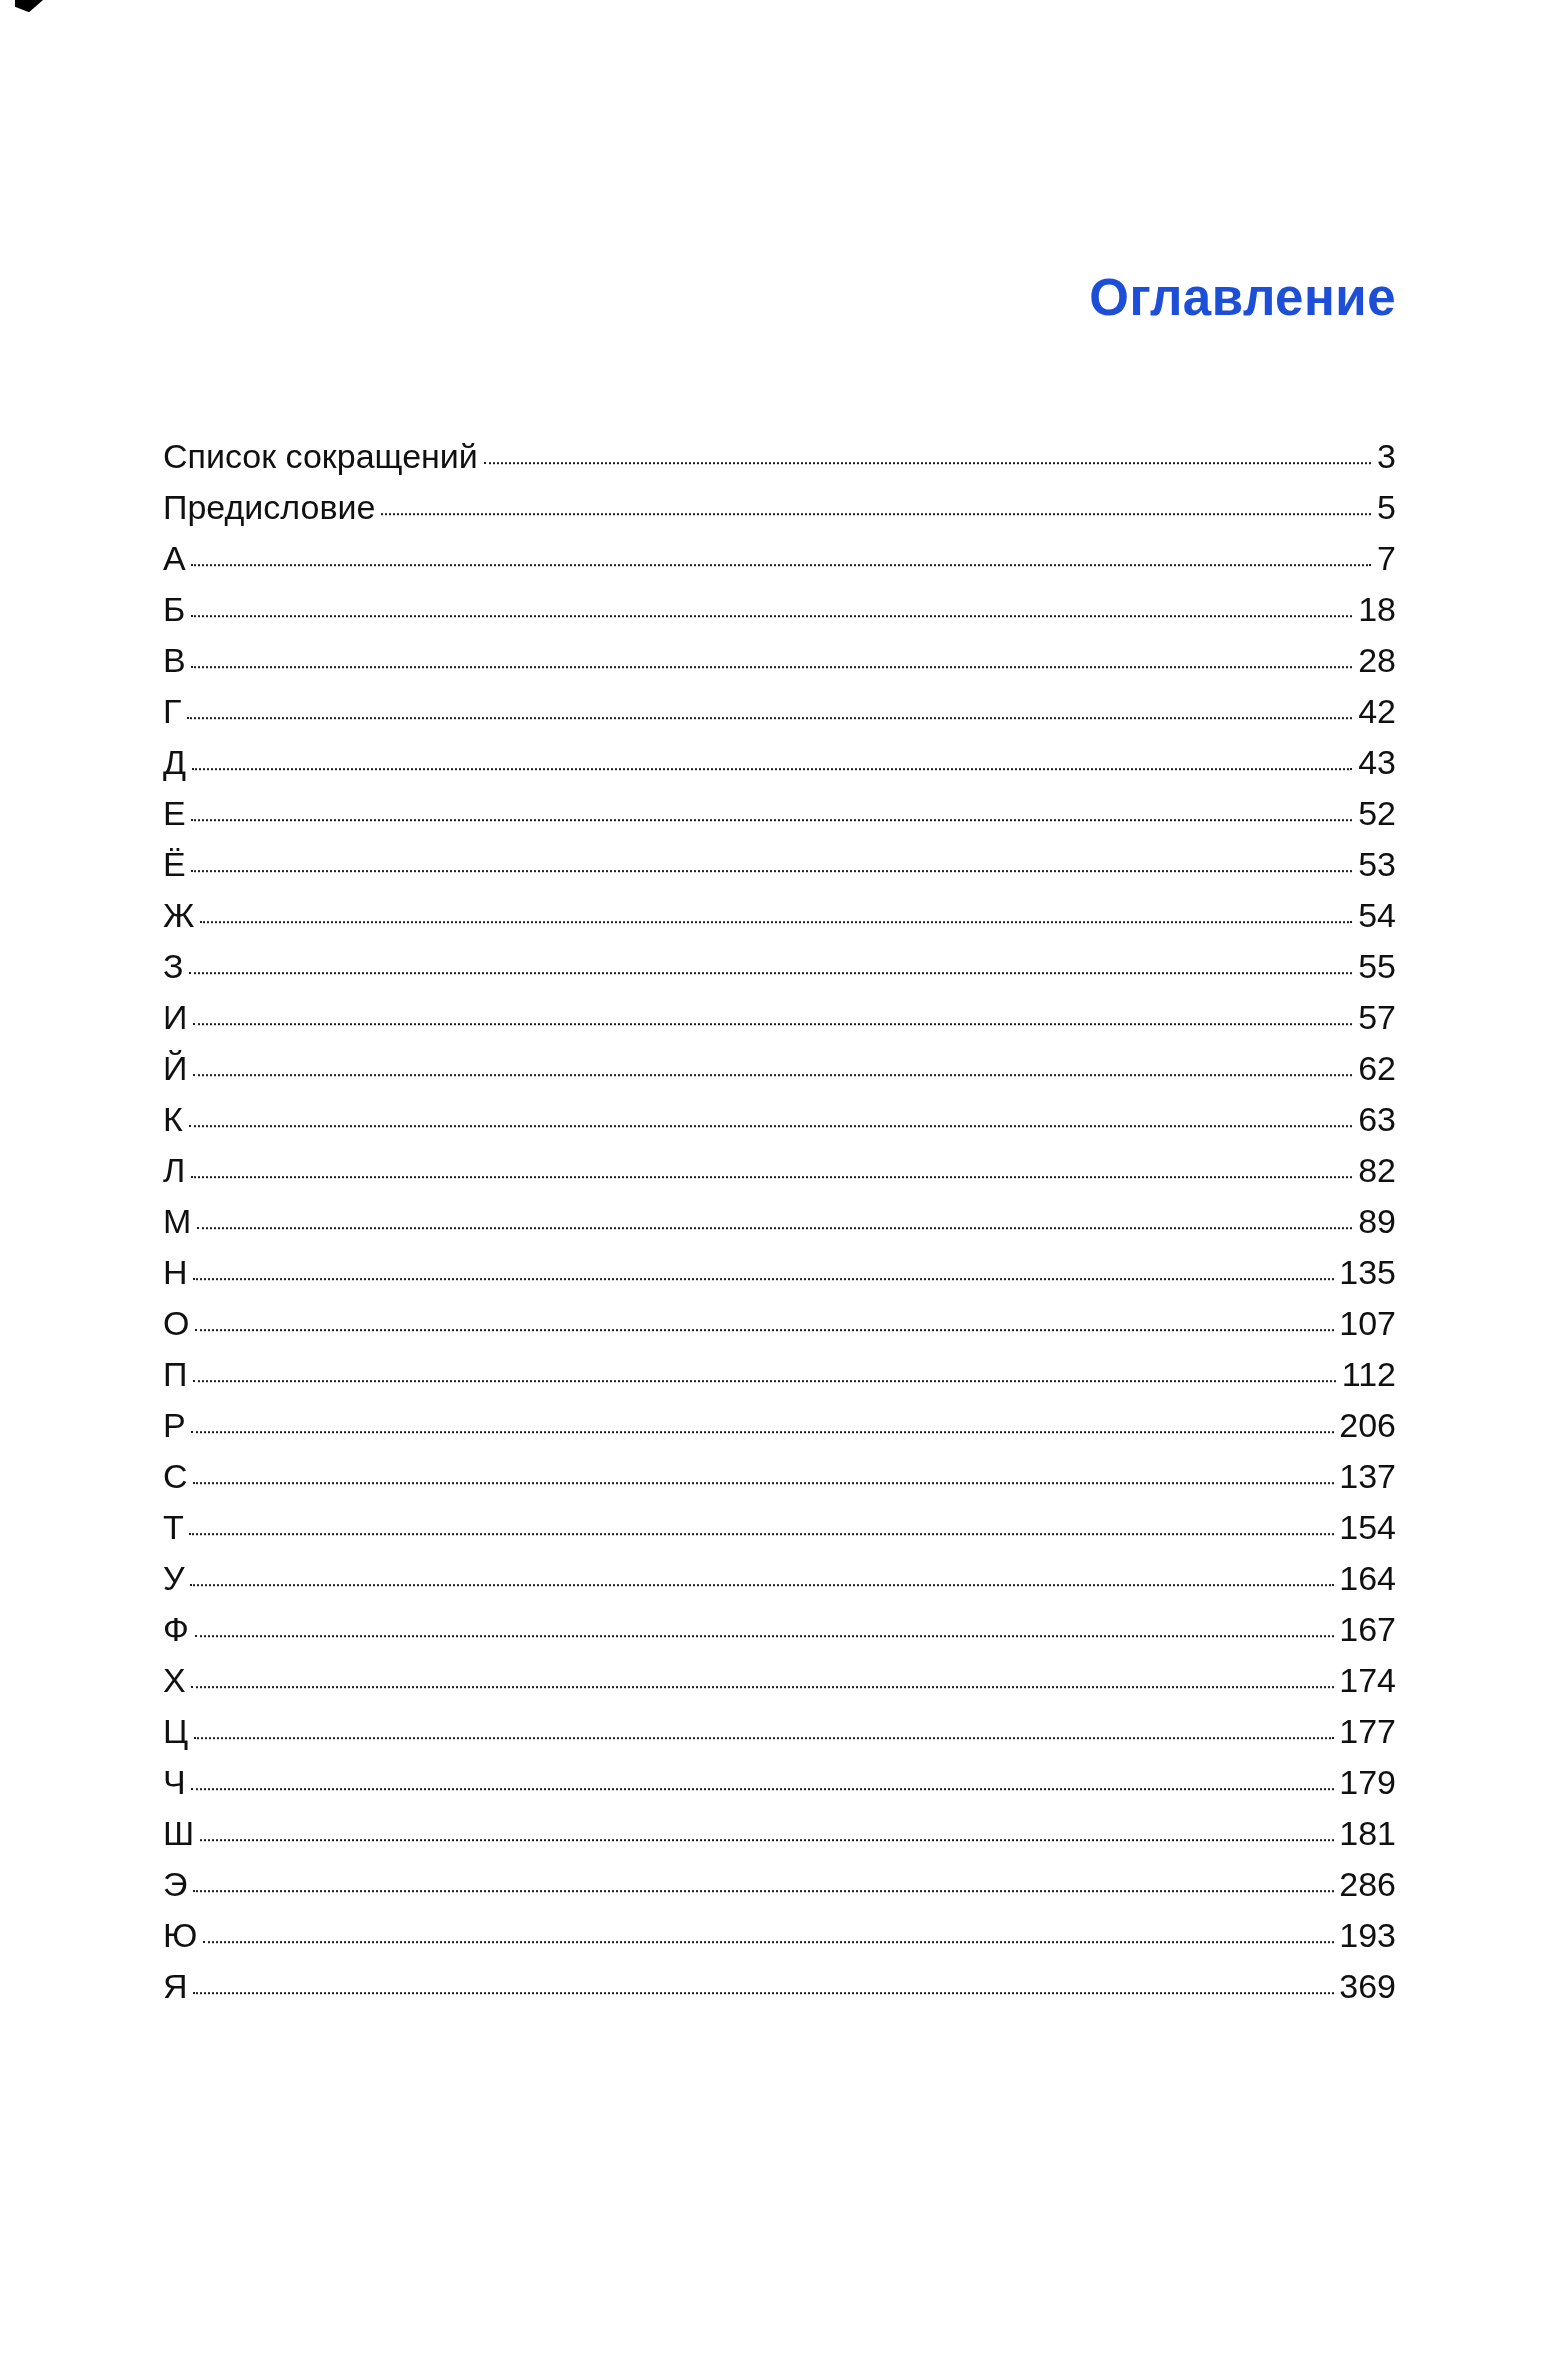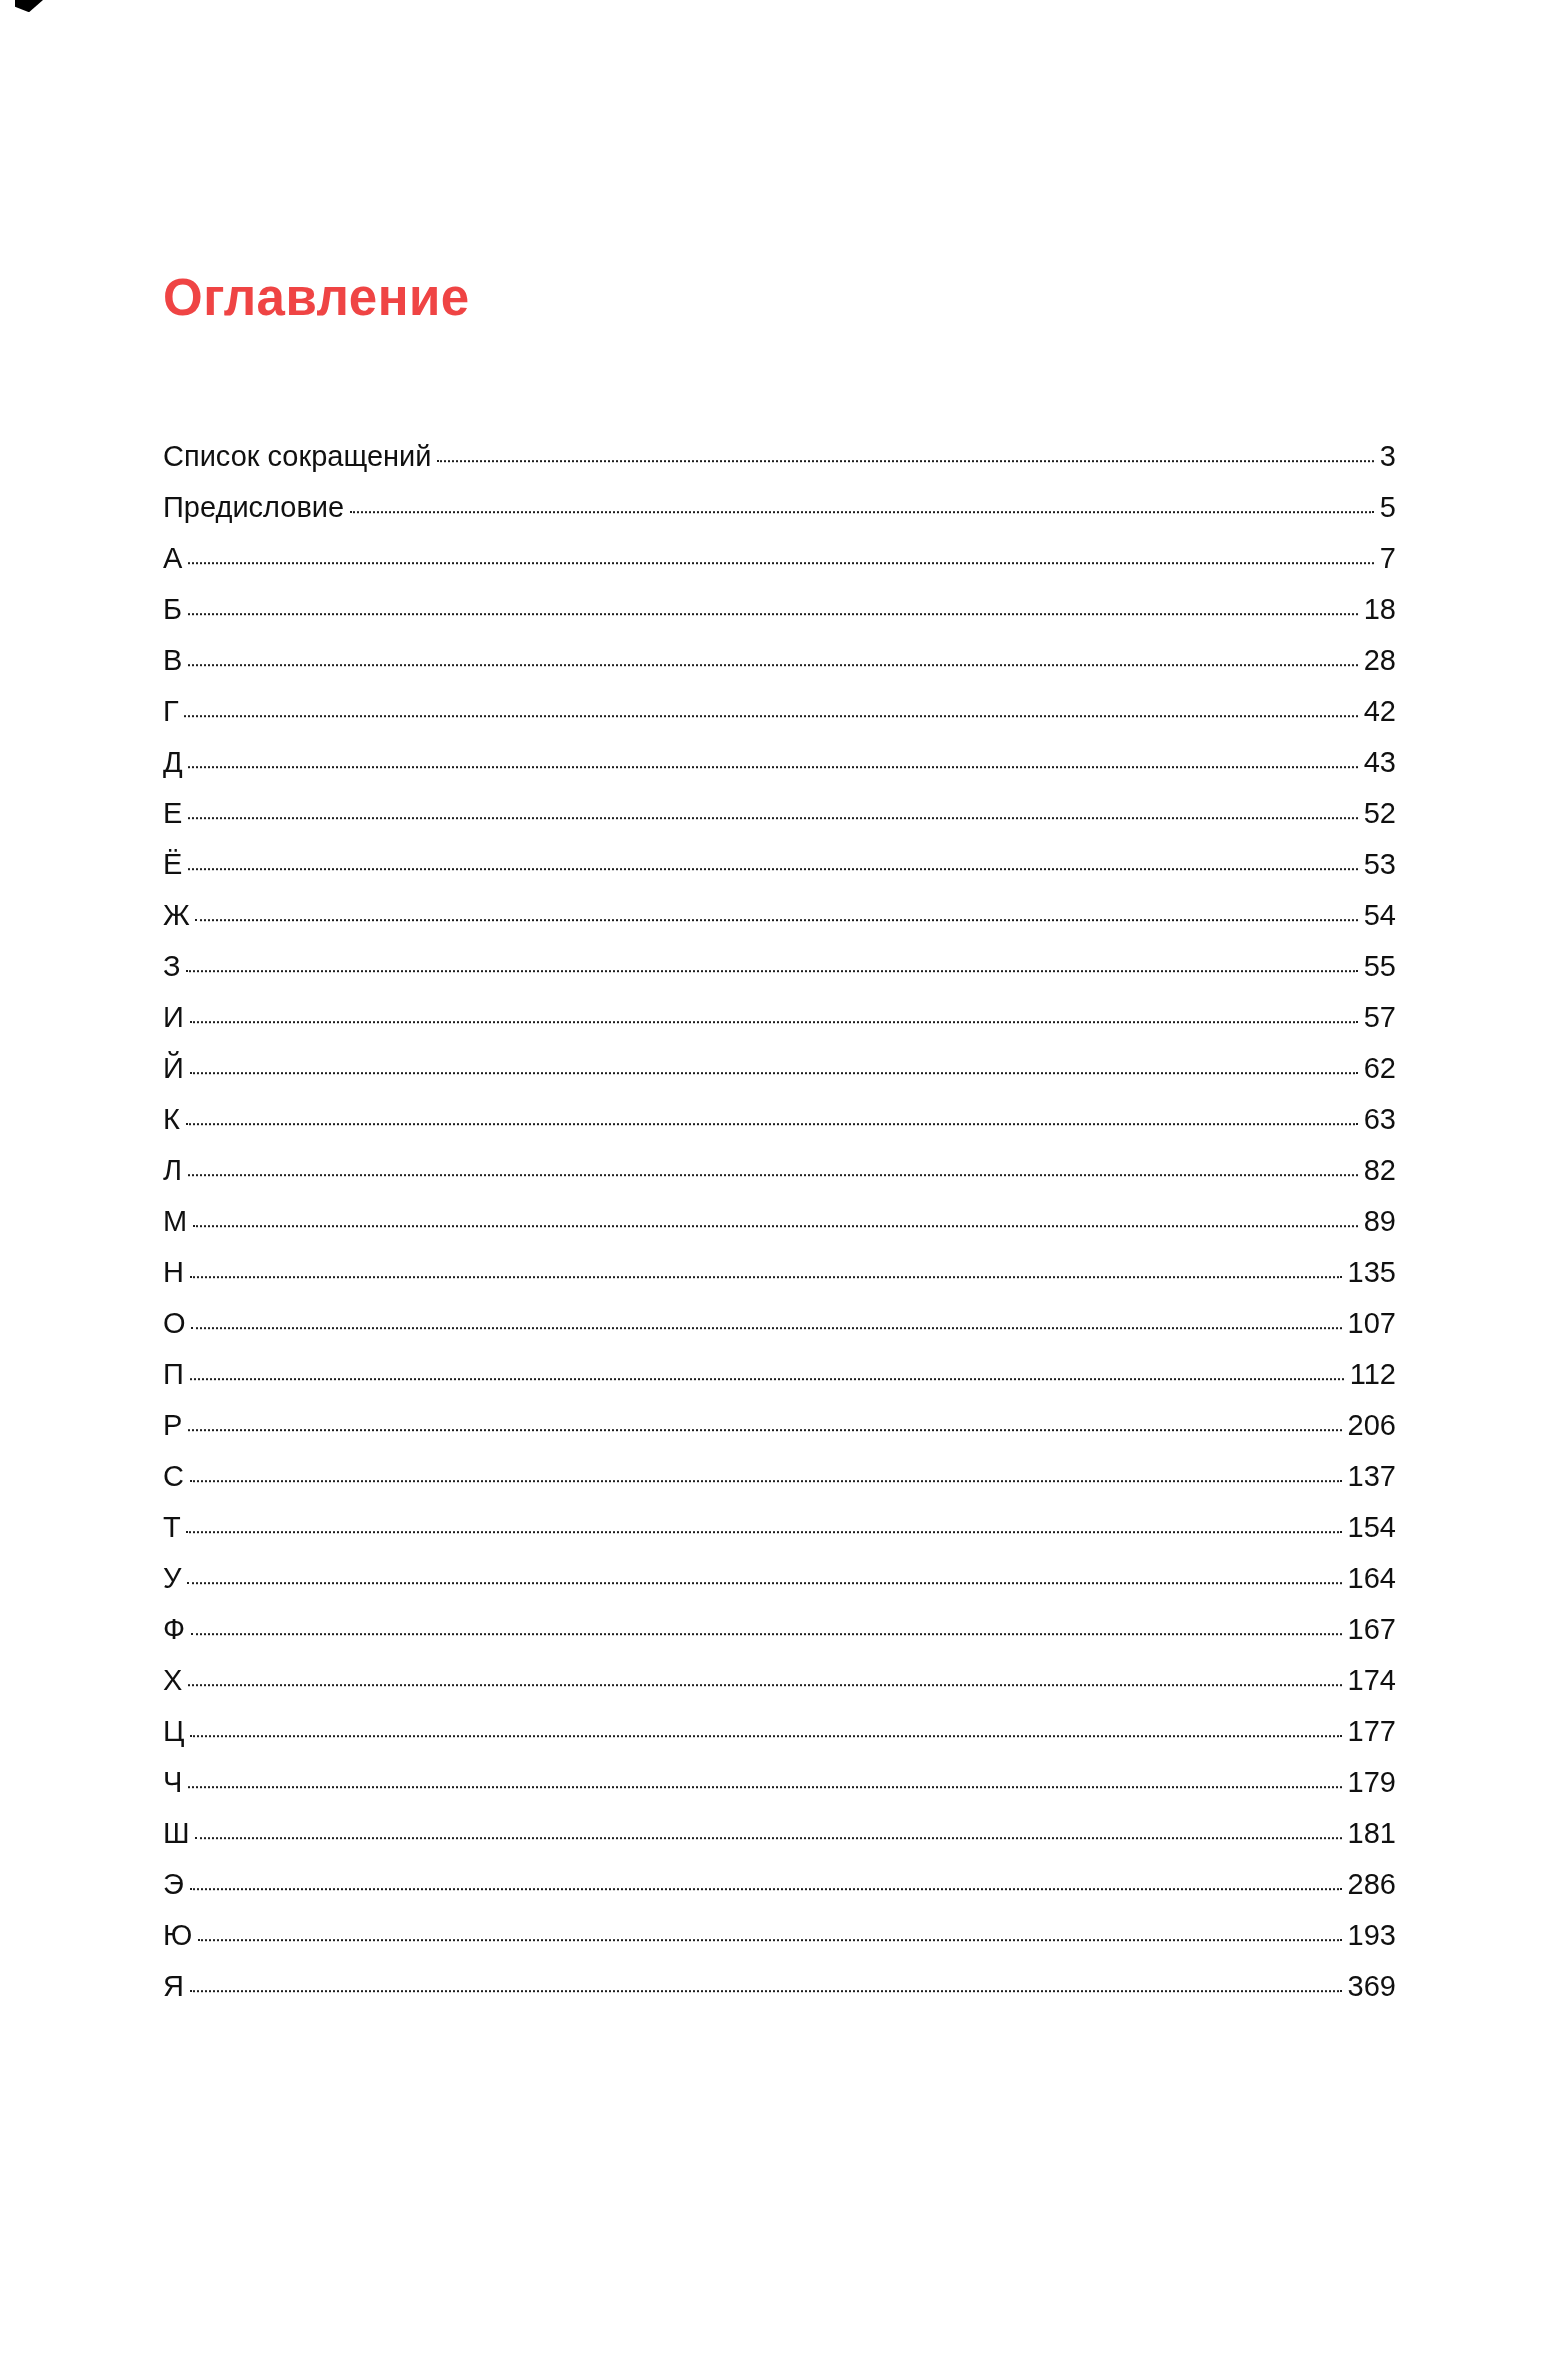--- a/index.html
+++ b/index.html
@@ -22,35 +22,35 @@
     left: 15px;
     width: 28px;
     height: 12.3px;
     background: #000;
     clip-path: polygon(0 0, 100% 0, 50% 100%, 0 55%);
   }
   .content {
     padding: 237px 165px 0 163px;
   }
   .doc-title {
-    text-align: left;
+    text-align: right;
     font-size: 51px;
     line-height: 1.05;
     font-weight: 700;
-    color: #ef4444;
+    color: #1d4ed8;
     letter-spacing: 0.5px;
   }
   .toc {
     margin-top: 106px;
   }
   .row {
     display: flex;
     align-items: baseline;
     line-height: 51px;
-    font-size: 29px;
+    font-size: 34px;
     white-space: nowrap;
   }
   .label {
     flex: 0 0 auto;
     color: #101010;
   }
   .leader {
     flex: 1 1 auto;
     border-bottom: 2.8px dotted #1c1c1c;
     margin: 0 5.7px;

